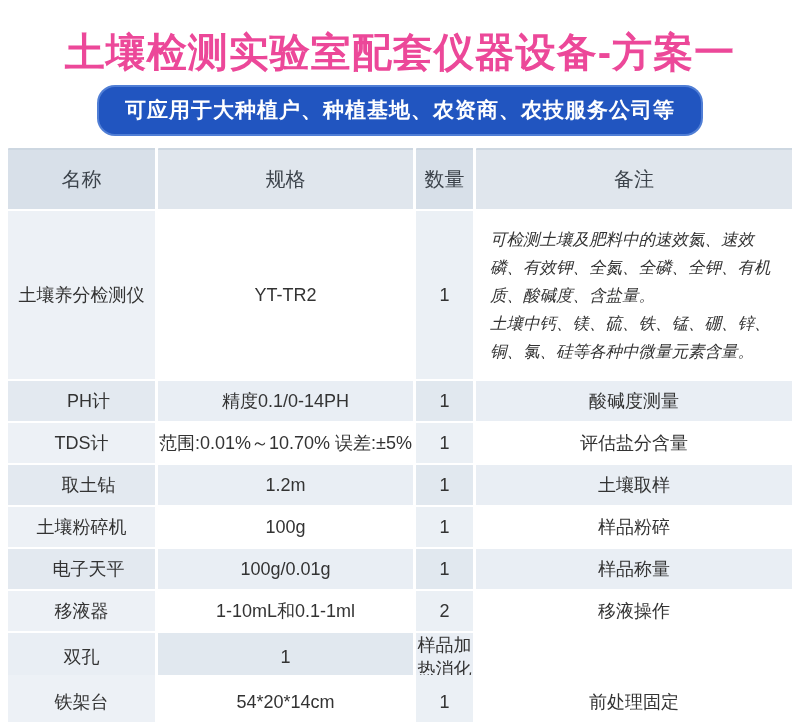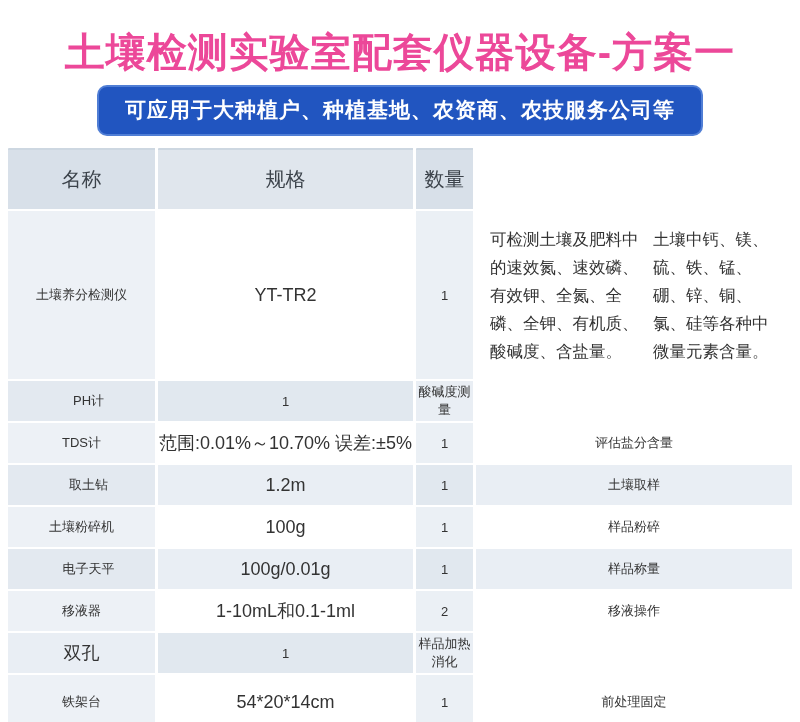--- a/index.html
+++ b/index.html
@@ -15,21 +15,21 @@
     letter-spacing:1px;
     color:#ec4899;
     line-height:1.2;
   }
   .banner {
     display:block;
     width:fit-content;
     margin:9px auto 0;
     background:#2155c0;
     border:2px solid rgba(120,160,230,0.55);
-    border-radius:10px;
+    border-radius:18px;
     color:#ffffff;
     font-size:21px;
     font-weight:bold;
     letter-spacing:1px;
     padding:9px 26px 10px;
   }
 
   
   .table {
     margin:12px 8px 0;
@@ -39,21 +39,21 @@
     grid-template-columns:147px 255px 57px 1fr;
     column-gap:3px;
     margin-bottom:2px;
   }
   .cell {
     display:flex;
     align-items:center;
     justify-content:center;
     text-align:center;
     color:#333333;
-    font-size:13px;
+    font-size:18px;
   }
   
   .row.head  { height:61px; }
   .row.head .cell { font-size:20px; color:#3c434b; }
   .row.head .c-spec, .row.head .c-remark { background:#e0e6ed; }
   .row.head .c-name, .row.head .c-qty   { background:#d8e0e9; }
   .row.head .cell { border-top:2px solid #cdd7e1; border-top-left-radius:1px; }
 
   
   .row.tall { height:168px; }
@@ -66,56 +66,59 @@
 
   .row.stripe .c-name { background:#e3e9f0;padding-left:14px; }
   .row.stripe .c-qty  { background:#e1e8ef; }
   .row.stripe .c-spec, .row.stripe .c-remark { background:#e9eef4; }
 
   .c-spec { font-size:18px; }
 
   
   .remark-block {
     display:flex;
-    flex-direction:row;
+    flex-direction:column;
     justify-content:center;
     align-items:center;
     text-align:left;
     padding:10px 14px;
     font-size:16.5px;
     line-height:28px;
+    font-style:italic;
   }
 </style>
 </head>
 <body>
 
 <div class="page-title">土壤检测实验室配套仪器设备-方案一</div>
 
 <div class="banner">可应用于大种植户、种植基地、农资商、农技服务公司等</div>
 
 <div class="table">
 
   <div class="row head">
     <div class="cell c-name">名称</div>
     <div class="cell c-spec">规格</div>
     <div class="cell c-qty">数量</div>
+    <div class="cell c-remark">备注</div>
   </div>
 
   <div class="row tall">
     <div class="cell c-name">土壤养分检测仪</div>
     <div class="cell c-spec">YT-TR2</div>
     <div class="cell c-qty">1</div>
     <div class="cell c-remark remark-block">
       <span>可检测土壤及肥料中的速效氮、速效磷、有效钾、全氮、全磷、全钾、有机质、酸碱度、含盐量。</span>
       <span>土壤中钙、镁、硫、铁、锰、硼、锌、铜、氯、硅等各种中微量元素含量。</span>
     </div>
   </div>
 
   <div class="row mid stripe">
     <div class="cell c-name">PH计</div>
+    <div class="cell c-spec">精度0.1/0-14PH</div>
     <div class="cell c-qty">1</div>
     <div class="cell c-remark">酸碱度测量</div>
   </div>
 
   <div class="row mid">
     <div class="cell c-name">TDS计</div>
     <div class="cell c-spec">范围:0.01%～10.70% 误差:±5%</div>
     <div class="cell c-qty">1</div>
     <div class="cell c-remark">评估盐分含量</div>
   </div>

